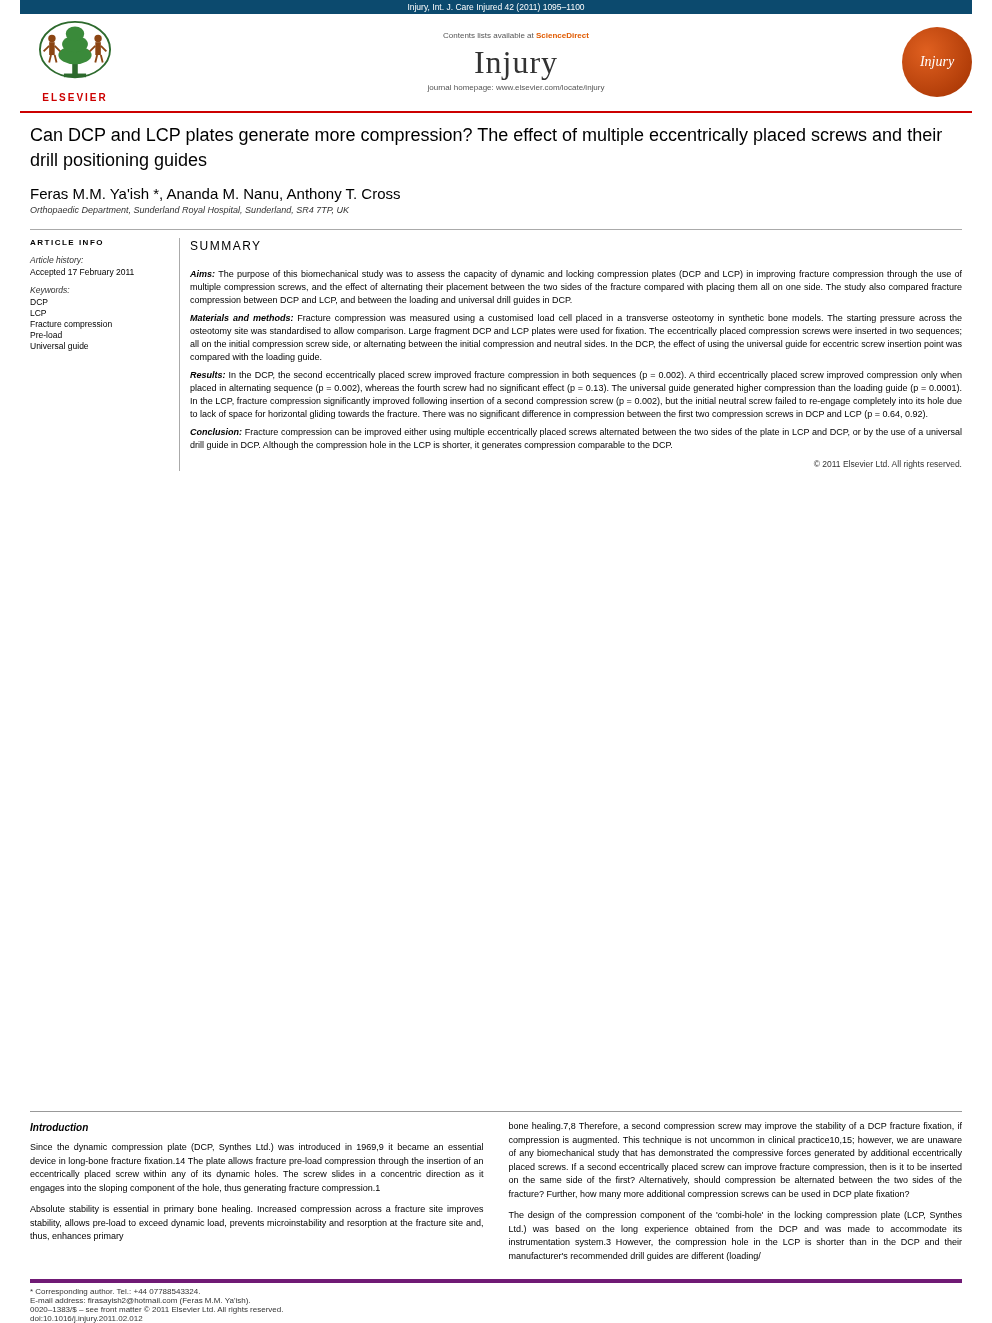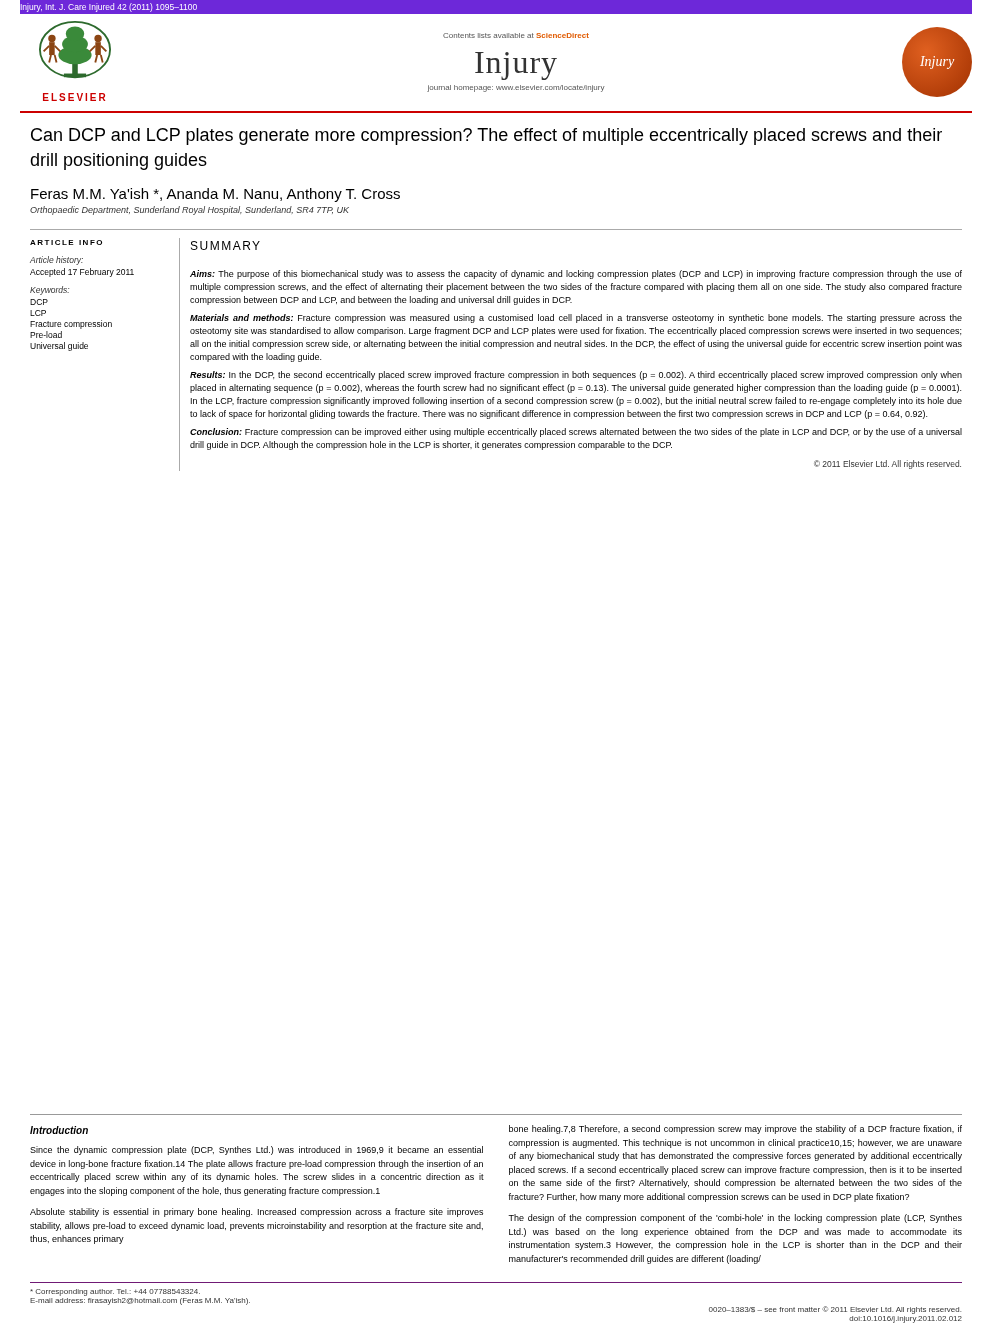--- a/index.html
+++ b/index.html
@@ -21,25 +21,26 @@
     
     .journal-header {
       display: flex;
       flex-direction: column;
       align-items: center;
       border-bottom: 2px solid #c00;
       padding-bottom: 4px;
       margin: 0 20px;
     }
     .journal-top-bar {
-      background: #6d28d9;
+      background: #0c4a6e;
       width: 100%;
+      text-align: center;
       color: #fff;
       font-size: 8.5px;
-      padding: 2px 0;
+      padding: 2px 8px;
       font-family: Arial, sans-serif;
     }
     .journal-banner {
       display: flex;
       align-items: center;
       justify-content: space-between;
       width: 100%;
       padding: 6px 0 4px 0;
     }
     .elsevier-logo {
@@ -235,21 +236,20 @@
       margin: 0 30px;
       font-size: 8px;
       font-family: Arial, sans-serif;
       color: #333;
     }
     .doi-line {
       font-size: 8px;
       font-family: Arial, sans-serif;
       color: #333;
       padding: 0 30px;
-      text-align: right;
     }
   </style>
 </head>
 <body>
 
 <div class="page">
 
   <div class="journal-header">
     <div class="journal-top-bar">
       <span>Injury, Int. J. Care Injured 42 (2011) 1095–1100</span>
@@ -357,21 +357,21 @@
       <div class="body-paragraph no-indent">Since the dynamic compression plate (DCP, Synthes Ltd.) was introduced in 1969,9 it became an essential device in long-bone fracture fixation.14 The plate allows fracture pre-load compression through the insertion of an eccentrically placed screw within any of its dynamic holes. The screw slides in a concentric direction as it engages into the sloping component of the hole, thus generating fracture compression.1</div>
       <div class="body-paragraph no-indent">Absolute stability is essential in primary bone healing. Increased compression across a fracture site improves stability, allows pre-load to exceed dynamic load, prevents microinstability and resorption at the fracture site and, thus, enhances primary</div>
     </div>
 
     <div class="body-col">
       <div class="body-paragraph no-indent">bone healing.7,8 Therefore, a second compression screw may improve the stability of a DCP fracture fixation, if compression is augmented. This technique is not uncommon in clinical practice10,15; however, we are unaware of any biomechanical study that has demonstrated the compressive forces generated by additional eccentrically placed screws. If a second eccentrically placed screw can improve fracture compression, then is it to be inserted on the same side of the first? Alternatively, should compression be alternated between the two sides of the fracture? Further, how many more additional compression screws can be used in DCP plate fixation?</div>
       <div class="body-paragraph no-indent">The design of the compression component of the 'combi-hole' in the locking compression plate (LCP, Synthes Ltd.) was based on the long experience obtained from the DCP and was made to accommodate its instrumentation system.3 However, the compression hole in the LCP is shorter than in the DCP and their manufacturer's recommended drill guides are different (loading/</div>
     </div>
   </div>
 
-  <div style="margin: 8px 30px 0 30px; border-top: 1px solid #701a75; padding-top: 4px;">
+  <div style="margin: 8px 30px 0 30px; border-top: 4px solid #701a75; padding-top: 4px;">
     <div class="footnote-area" style="margin: 0; padding: 0; border: none;">
       <div>* Corresponding author. Tel.: +44 07788543324.</div>
       <div>
         <span>E-mail address:</span>
         <span>firasayish2@hotmail.com (Feras M.M. Ya'ish).</span>
       </div>
     </div>
   </div>
   <div class="doi-line">
     <div>0020–1383/$ – see front matter © 2011 Elsevier Ltd. All rights reserved.</div>

